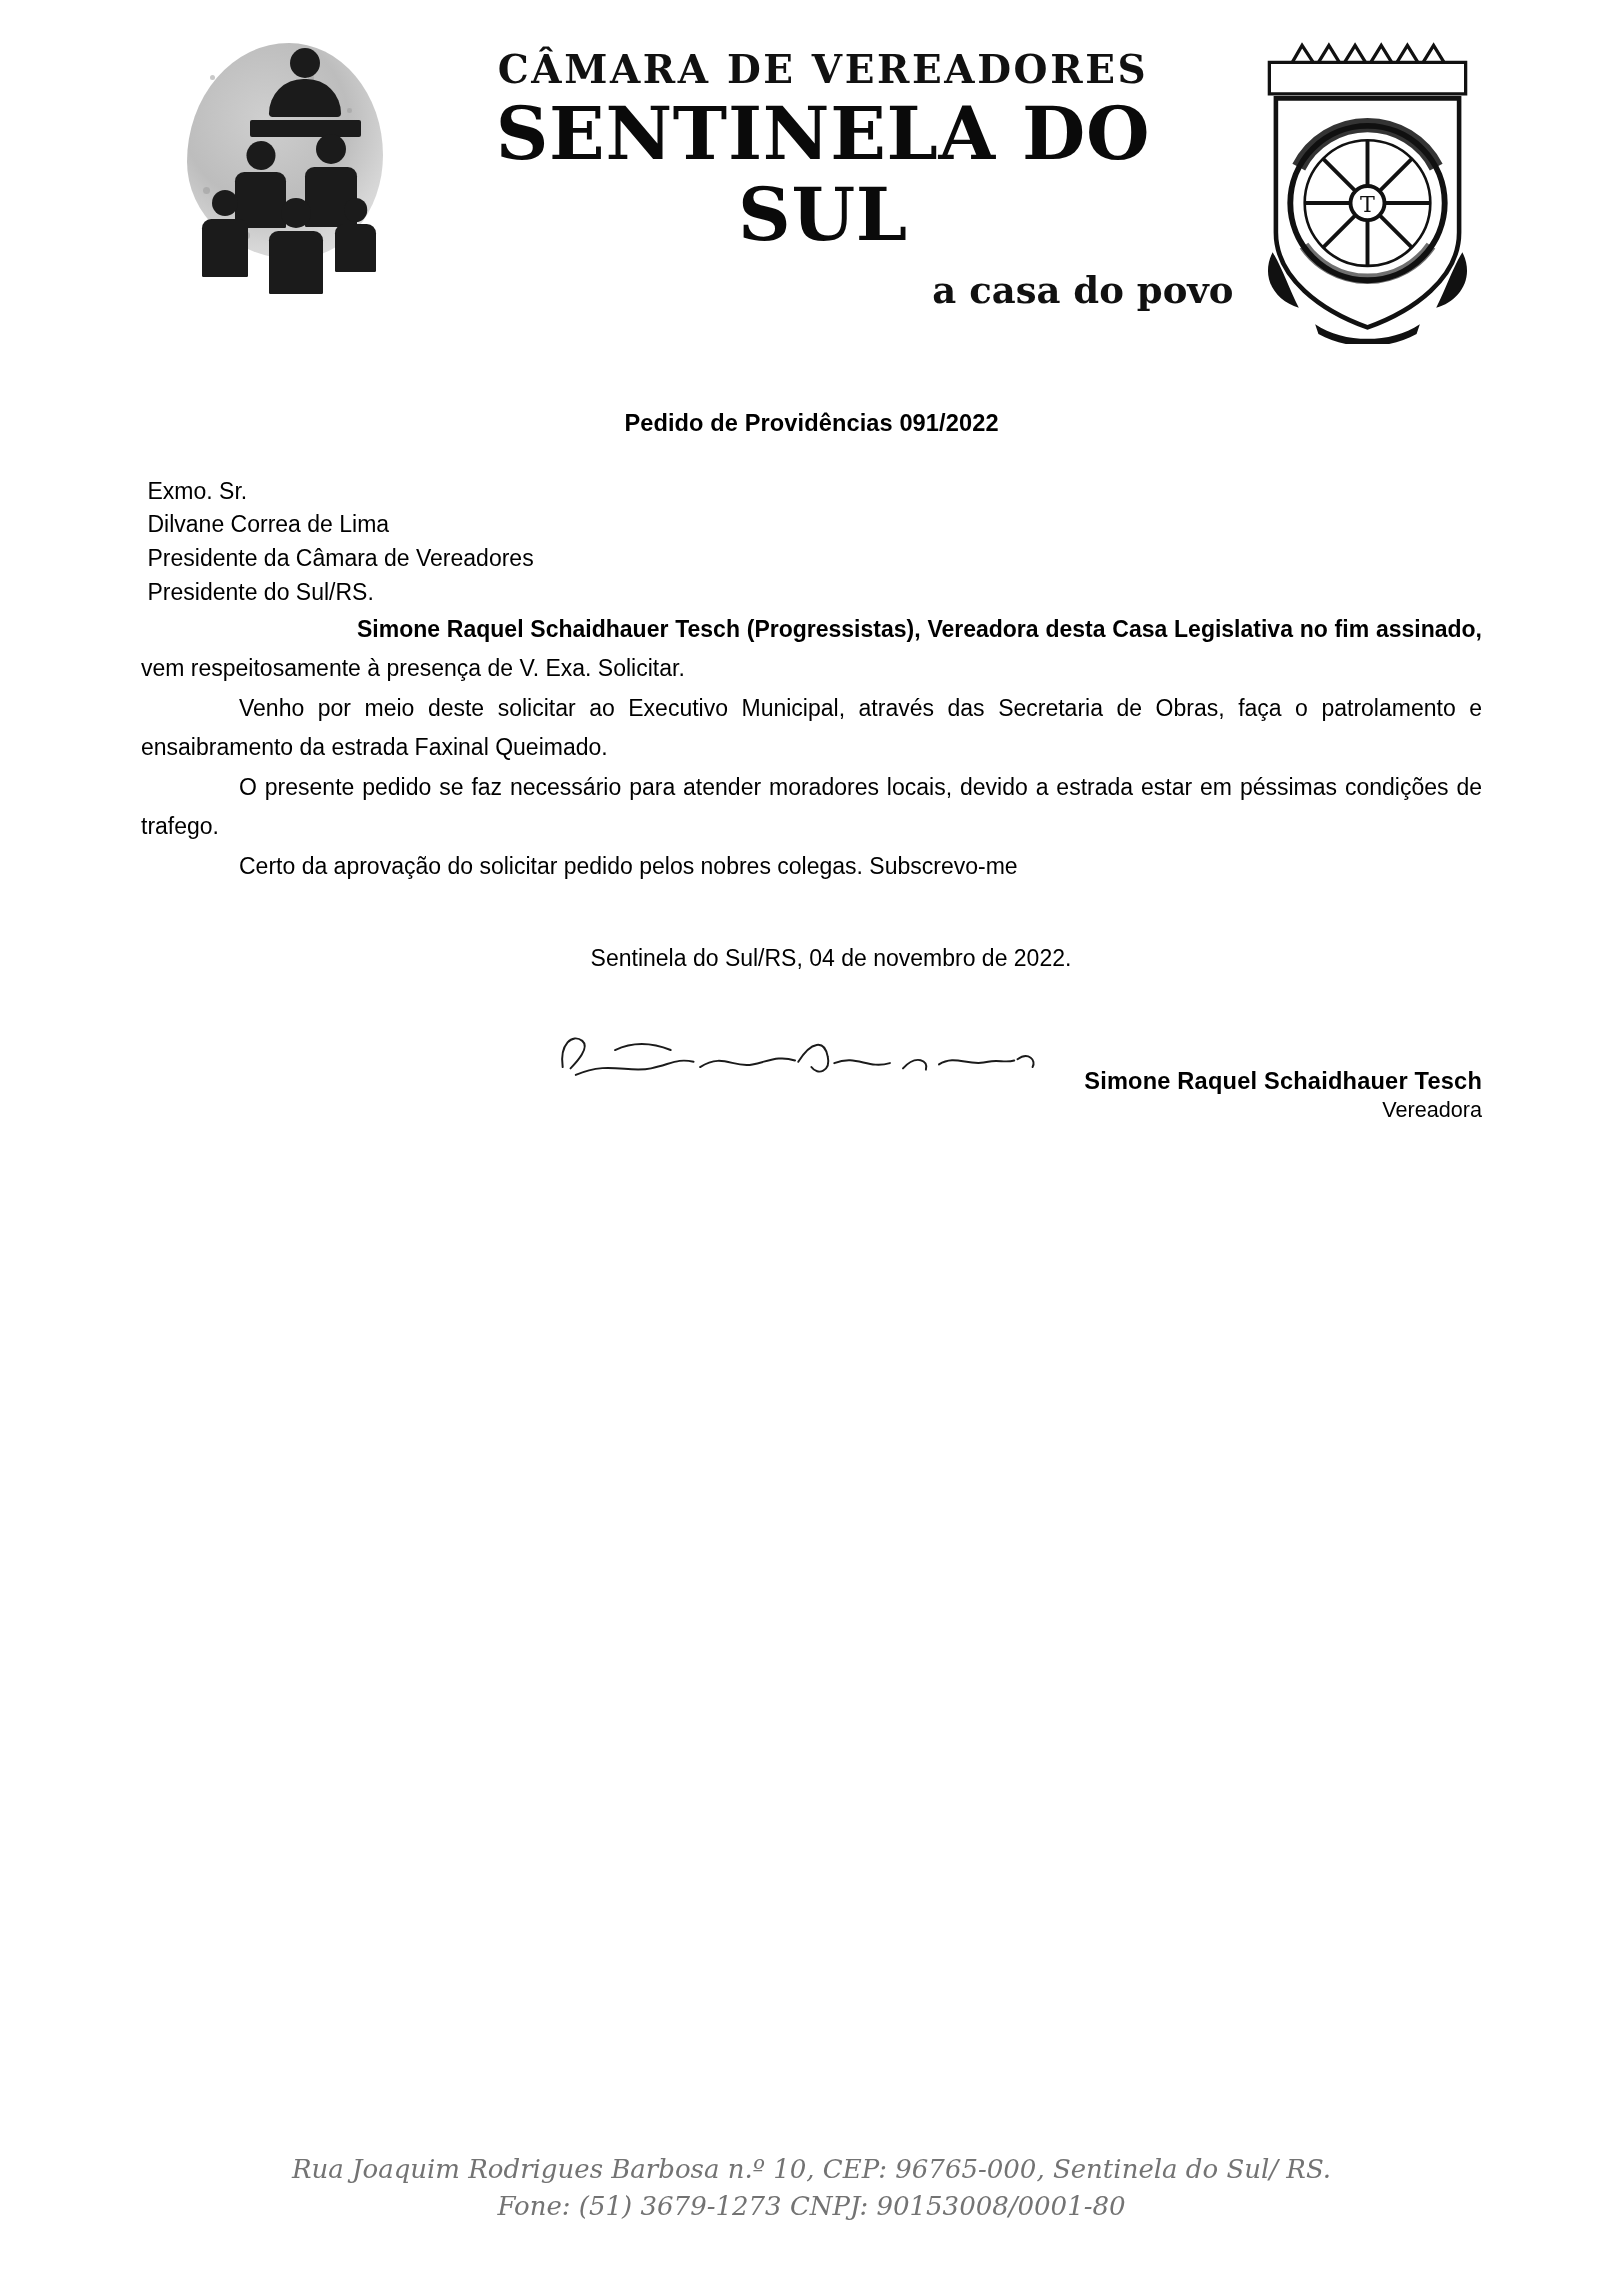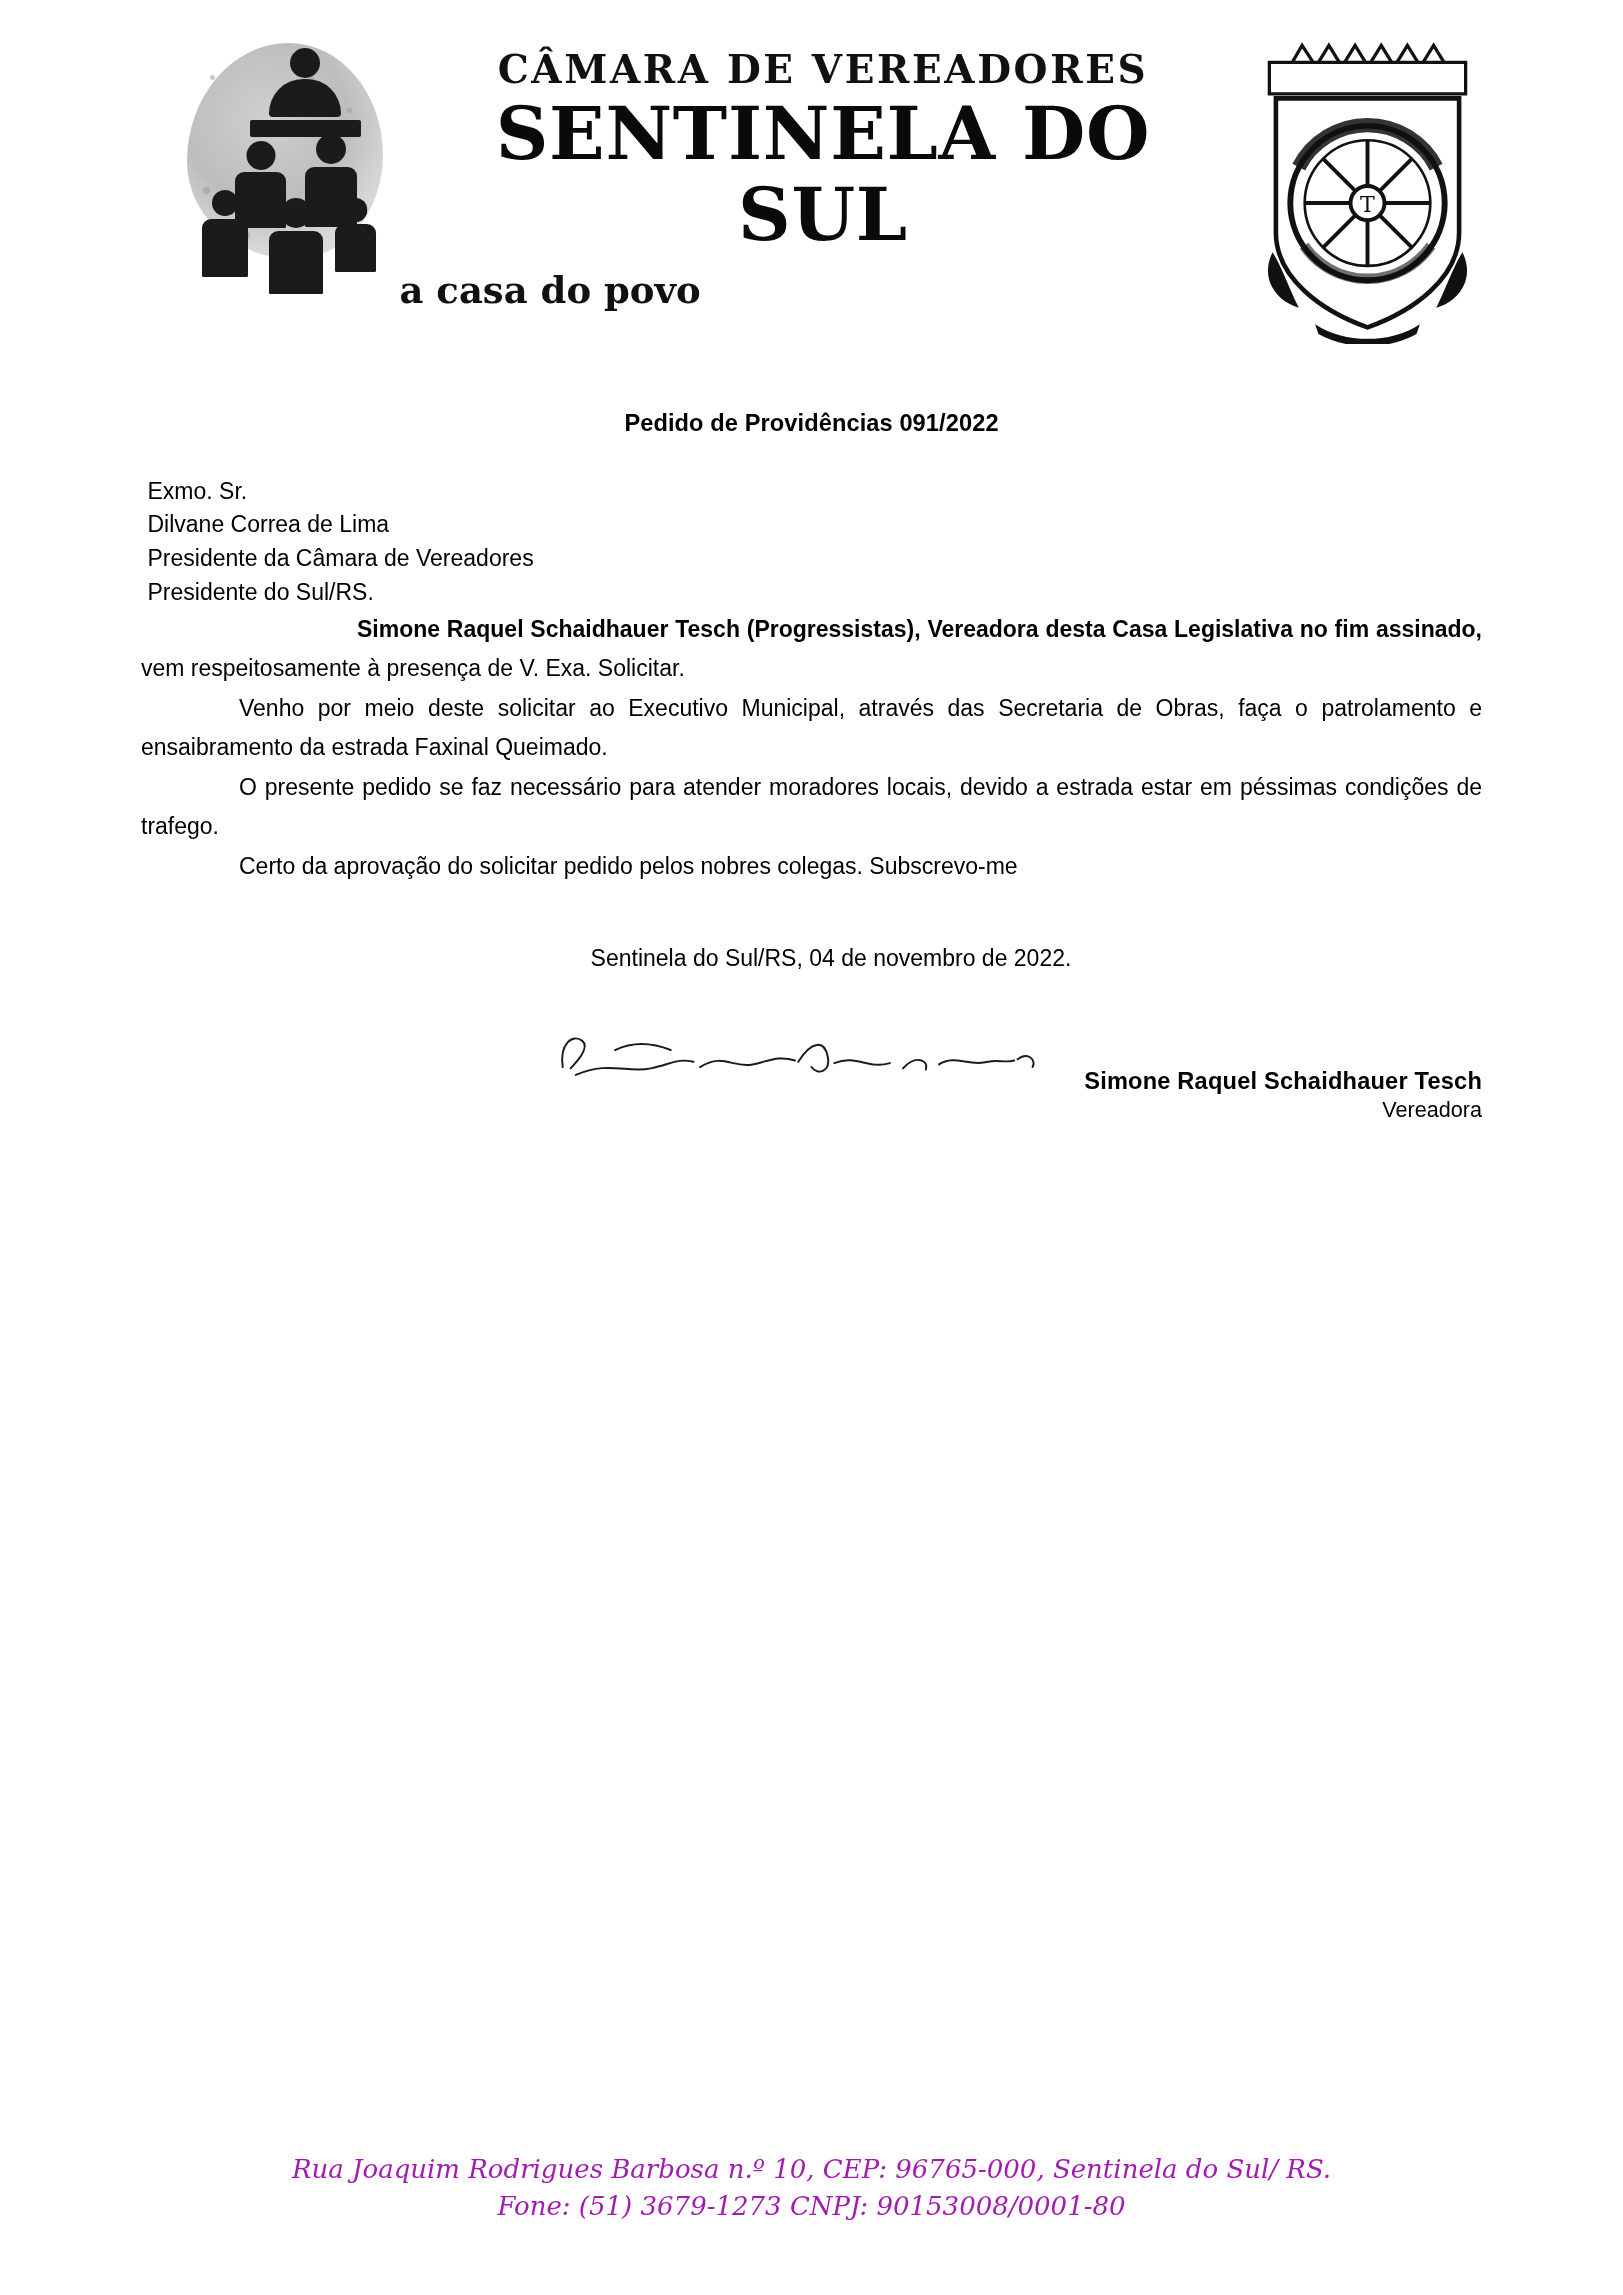--- a/index.html
+++ b/index.html
@@ -98,21 +98,21 @@
     color: #0a0a0a;
     margin-top: 2.6px;
   }
   .title-line3 {
     font-family: "DejaVu Serif", serif;
     font-weight: bold;
     font-style: normal;
     font-size: 37px;
     margin-top: 11.8px;
     margin-right: 13px;
-    text-align: left;
+    text-align: right;
     color: #111;
   }
 
   .crest {
     position: relative;
     width: 229px;
     height: 308px;
     flex: none;
     margin-left: 6.5px;
   }
@@ -189,21 +189,21 @@
   .footer {
     position: absolute;
     left: 0;
     right: 0;
     bottom: 69px;
     text-align: center;
     font-family: "DejaVu Serif", serif;
     font-style: italic;
     font-size: 26px;
     line-height: 1.45;
-    color: #a21caf;
+    color: #737373;
   }
 </style>
 </head>
 <body>
 
 <div class="page">
 
   <div class="header">
 
     <div class="logo-people">

